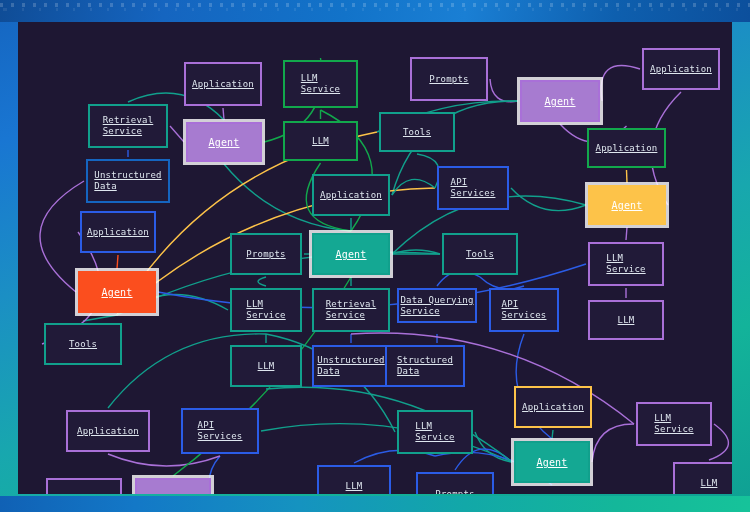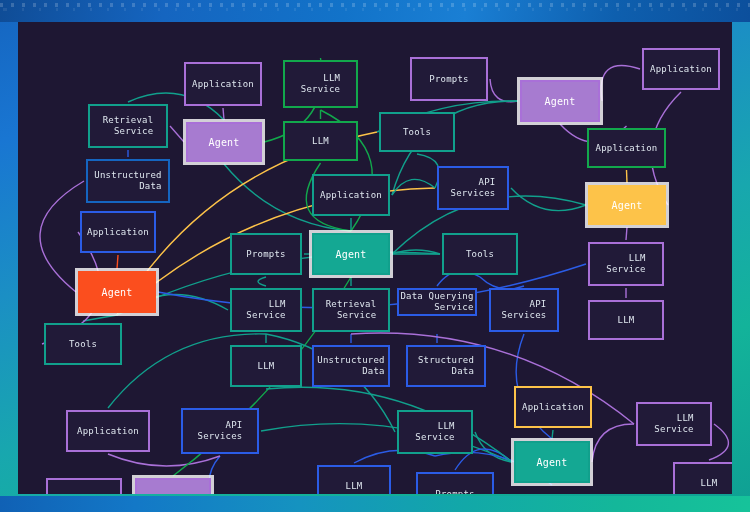--- a/index.html
+++ b/index.html
@@ -20,22 +20,22 @@
       repeating-linear-gradient(90deg,rgba(255,255,255,.25) 0 2px,rgba(255,255,255,0) 2px 17px);
     background-size:auto 4px,auto 3px;background-repeat:repeat-x;
     background-position:0 3px,5px 8px;}
   #frame-bot{position:absolute;left:0;bottom:0;width:750px;height:16px;
     background:linear-gradient(90deg,#1061b5 0%,#1378c7 18%,#1593c0 40%,#12a8a8 62%,#14b79a 82%,#16c39a 100%);}
   #canvas{position:absolute;left:18px;top:22px;width:714px;height:472px;
           background:#1e1733;overflow:hidden;}
 
   
   .node{position:absolute;box-sizing:border-box;display:flex;align-items:center;
-        justify-content:center;text-align:right;color:#dfe7ef;
-        font-size:9px;line-height:11px;letter-spacing:.2px;white-space:pre-line;z-index:5;}
+        justify-content:center;text-align:left;color:#dfe7ef;
+        font-size:9px;line-height:11px;letter-spacing:.2px;white-space:pre-line;z-index:5;text-decoration:underline;}
   .node.agent{color:#ffffff;font-size:10px;}
   .node.hl{box-shadow:0 0 0 3px rgba(255,255,255,.80);}
 
   svg#wires{position:absolute;left:0;top:0;width:714px;height:472px;z-index:2;
             pointer-events:none;overflow:visible;}
   svg#wires path{fill:none;}
 </style>
 </head>
 <body>
 
@@ -151,30 +151,30 @@
         <div class="node" style="left: 212px; top: 211px; width: 72px; height: 42px; border: 2.5px solid rgb(17, 160, 140); background: rgb(33, 26, 56);">Prompts</div>
         <div class="node agent hl" style="left: 294px; top: 211px; width: 78px; height: 42px; border: 2.5px solid rgb(17, 160, 140); background: rgb(20, 168, 147);">Agent</div>
         <div class="node" style="left: 424px; top: 211px; width: 76px; height: 42px; border: 2.5px solid rgb(17, 160, 140); background: rgb(33, 26, 56);">Tools</div>
         <div class="node" style="left: 570px; top: 220px; width: 76px; height: 44px; border: 2.5px solid rgb(169, 112, 216); background: rgb(33, 26, 56);">LLM
 Service</div>
         <div class="node agent hl" style="left: 60px; top: 249px; width: 78px; height: 42px; border: 2.5px solid rgb(251, 78, 30); background: rgb(251, 78, 30);">Agent</div>
         <div class="node" style="left: 212px; top: 266px; width: 72px; height: 44px; border: 2.5px solid rgb(17, 160, 140); background: rgb(33, 26, 56);">LLM
 Service</div>
         <div class="node" style="left: 294px; top: 266px; width: 78px; height: 44px; border: 2.5px solid rgb(17, 160, 140); background: rgb(33, 26, 56);">Retrieval
 Service</div>
-        <div class="node" style="left: 379px; top: 266px; width: 80px; height: 28px; border: 2.5px solid rgb(43, 92, 230); background: rgb(33, 26, 56);">Data Querying
+        <div class="node" style="left: 379px; top: 266px; width: 80px; height: 35px; border: 2.5px solid rgb(43, 92, 230); background: rgb(33, 26, 56);">Data Querying
 Service</div>
         <div class="node" style="left: 471px; top: 266px; width: 70px; height: 44px; border: 2.5px solid rgb(43, 92, 230); background: rgb(33, 26, 56);">API
 Services</div>
         <div class="node" style="left: 570px; top: 278px; width: 76px; height: 40px; border: 2.5px solid rgb(169, 112, 216); background: rgb(33, 26, 56);">LLM</div>
         <div class="node" style="left: 26px; top: 301px; width: 78px; height: 42px; border: 2.5px solid rgb(17, 160, 140); background: rgb(33, 26, 56);">Tools</div>
         <div class="node" style="left: 212px; top: 323px; width: 72px; height: 42px; border: 2.5px solid rgb(17, 160, 140); background: rgb(33, 26, 56);">LLM</div>
         <div class="node" style="left: 294px; top: 323px; width: 78px; height: 42px; border: 2.5px solid rgb(43, 92, 230); background: rgb(33, 26, 56);">Unstructured
 Data</div>
-        <div class="node" style="left: 388px; top: 323px; width: 80px; height: 42px; border: 2.5px solid rgb(43, 92, 230); background: rgb(33, 26, 56);">Structured
+        <div class="node" style="left: 367px; top: 323px; width: 80px; height: 42px; border: 2.5px solid rgb(43, 92, 230); background: rgb(33, 26, 56);">Structured
 Data</div>
         <div class="node" style="left: 496px; top: 364px; width: 78px; height: 42px; border: 2.5px solid rgb(253, 195, 73); background: rgb(33, 26, 56);">Application</div>
         <div class="node" style="left: 618px; top: 380px; width: 76px; height: 44px; border: 2.5px solid rgb(169, 112, 216); background: rgb(33, 26, 56);">LLM
 Service</div>
         <div class="node" style="left: 48px; top: 388px; width: 84px; height: 42px; border: 2.5px solid rgb(169, 112, 216); background: rgb(33, 26, 56);">Application</div>
         <div class="node" style="left: 163px; top: 386px; width: 78px; height: 46px; border: 2.5px solid rgb(43, 92, 230); background: rgb(33, 26, 56);">API
 Services</div>
         <div class="node" style="left: 379px; top: 388px; width: 76px; height: 44px; border: 2.5px solid rgb(17, 160, 140); background: rgb(33, 26, 56);">LLM
 Service</div>
         <div class="node agent hl" style="left: 496px; top: 419px; width: 76px; height: 42px; border: 2.5px solid rgb(17, 160, 140); background: rgb(20, 168, 147);">Agent</div>

